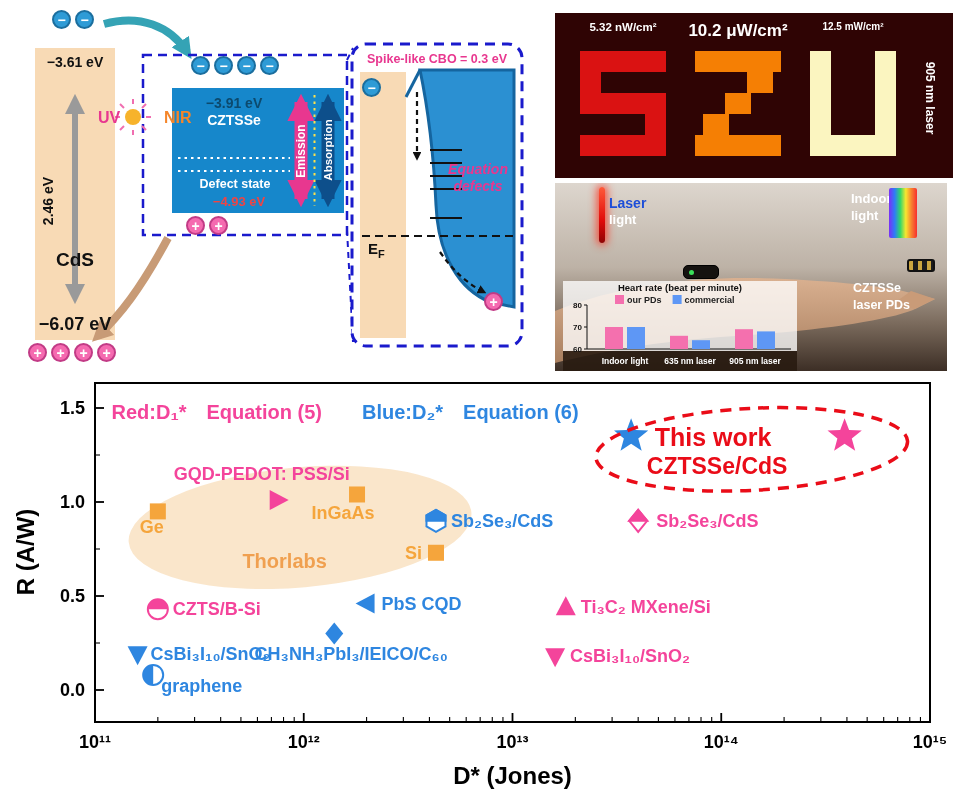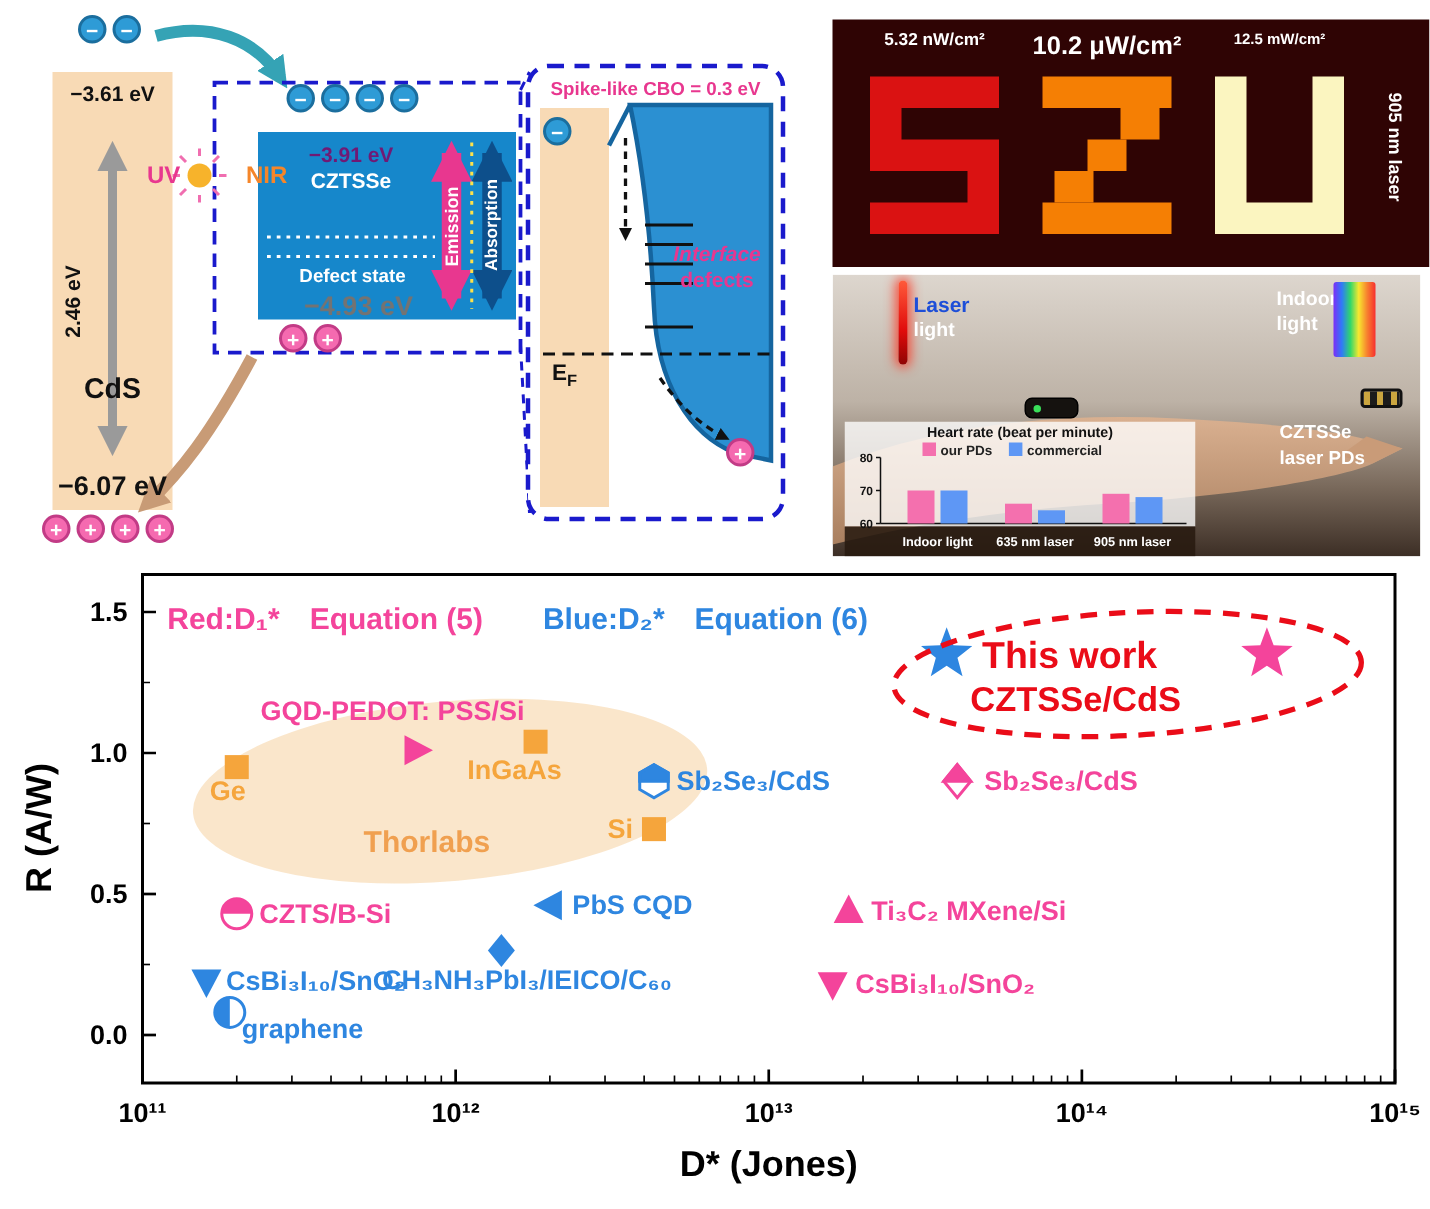--- a/index.html
+++ b/index.html
@@ -94,29 +94,29 @@
     <line x1="362" y1="236" x2="514" y2="236" stroke="#111" stroke-width="2" stroke-dasharray="8 5"></line>
     <path d="M 440,252 C 454,272 468,284 484,292" fill="none" stroke="#111" stroke-width="2.2" stroke-dasharray="5 4" marker-end="url(#ah-black)"></path>
   </svg>
 
   <div class="t ctr" style="left:35px;top:54px;width:80px;font-size:14px">−3.61 eV</div>
   <div class="t ctr rot-90" style="left:8px;top:193px;width:80px;font-size:14px">2.46 eV</div>
   <div class="t ctr" style="left:35px;top:249px;width:80px;font-size:19px">CdS</div>
   <div class="t ctr" style="left:35px;top:314px;width:80px;font-size:18px">−6.07 eV</div>
   <div class="t" style="left:98px;top:109px;font-size:16px;color:#e8378f">UV</div>
   <div class="t" style="left:164px;top:109px;font-size:16px;color:#f5862a">NIR</div>
-  <div class="t ctr" style="left:178px;top:95px;width:112px;font-size:14px;color:#701a75">−3.91 eV</div>
+  <div class="t ctr" style="left:178px;top:95px;width:112px;font-size:14px;color:#0c4a6e">−3.91 eV</div>
   <div class="t ctr" style="left:178px;top:112px;width:112px;font-size:14px;color:#fff">CZTSSe</div>
   <div class="t ctr" style="left:176px;top:177px;width:118px;font-size:12.5px;color:#fff">Defect state</div>
-  <div class="t ctr" style="left:180px;top:194px;width:118px;font-size:18px;color:#737373">−4.93 eV</div>
+  <div class="t ctr" style="left:180px;top:194px;width:118px;font-size:13px;color:#ef4444">−4.93 eV</div>
   <div class="t ctr rot-90" style="left:261px;top:144px;width:80px;font-size:12px;color:#fff">Emission</div>
   <div class="t ctr rot-90" style="left:288px;top:144px;width:80px;font-size:11.5px;color:#fff">Absorption</div>
   <div class="t ctr" style="left:355px;top:52px;width:164px;font-size:12.5px;color:#e8378f">Spike-like CBO = 0.3 eV</div>
-  <div class="t ctr" style="left:438px;top:161px;width:80px;font-size:14px;color:#e8378f;font-style:italic">Interface</div>
-  <div class="t ctr" style="left:438px;top:178px;width:80px;font-size:14px;color:#e8378f;">defects</div>
+  <div class="t ctr" style="left:438px;top:161px;width:80px;font-size:14px;color:#e8378f;font-style:italic">Equation</div>
+  <div class="t ctr" style="left:438px;top:178px;width:80px;font-size:14px;color:#e8378f;font-style:italic">defects</div>
   <div class="t" style="left:368px;top:240px;font-size:15px"><span>E</span><sub style="font-size:11px">F</sub></div>
 
   <div class="chips" style="left:52px;top:10px">
     <span class="chip e">−</span>
     <span class="chip e">−</span>
   </div>
   <div class="chips" style="left:191px;top:56px">
     <span class="chip e">−</span>
     <span class="chip e">−</span>
     <span class="chip e">−</span>

